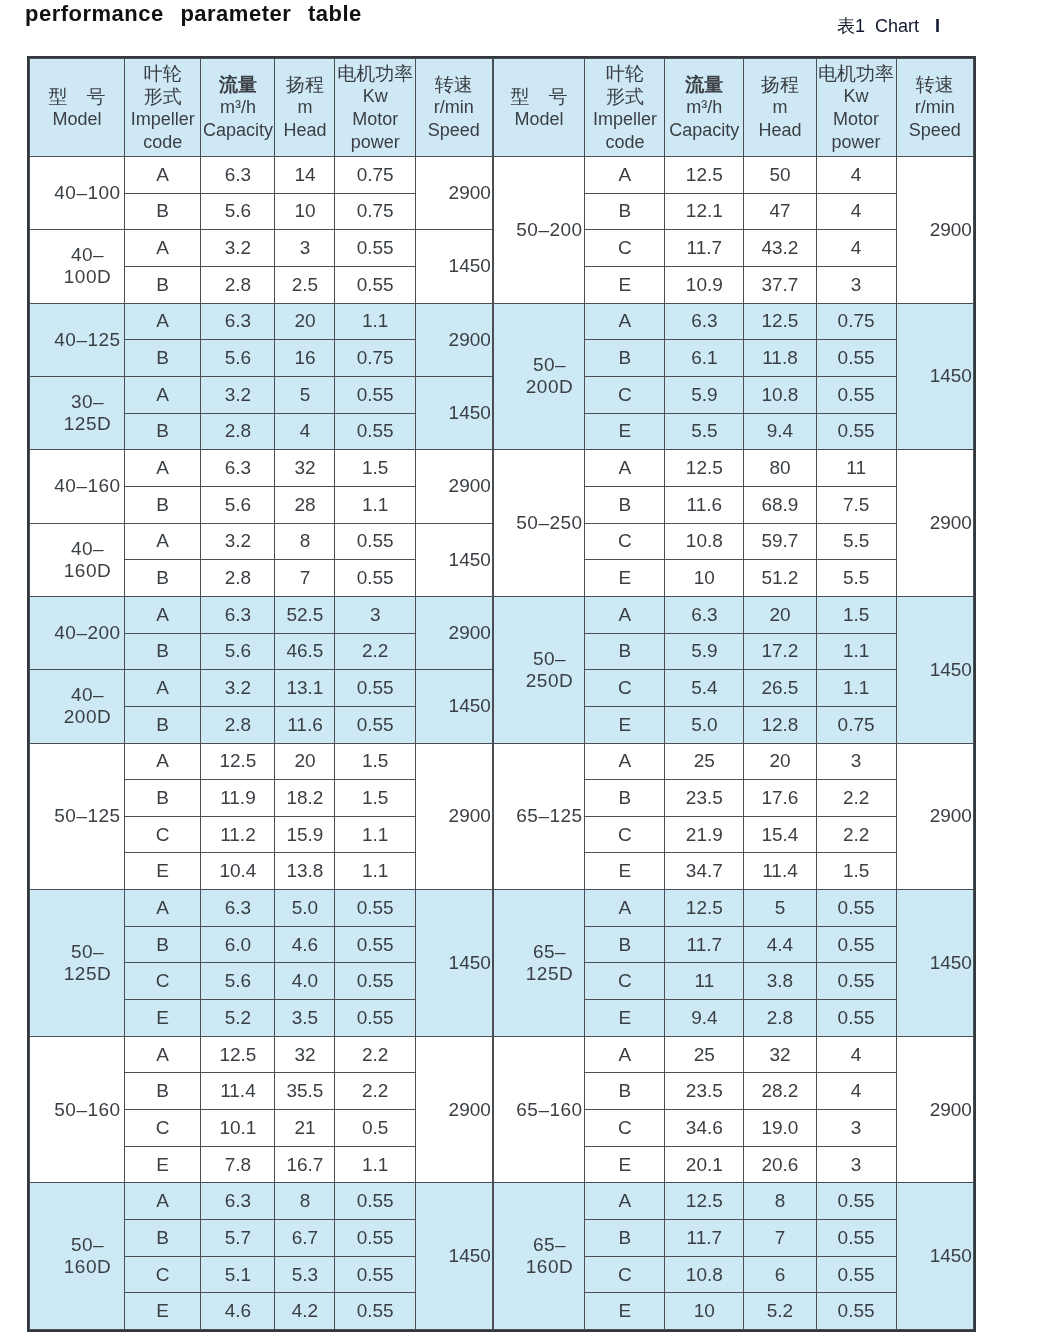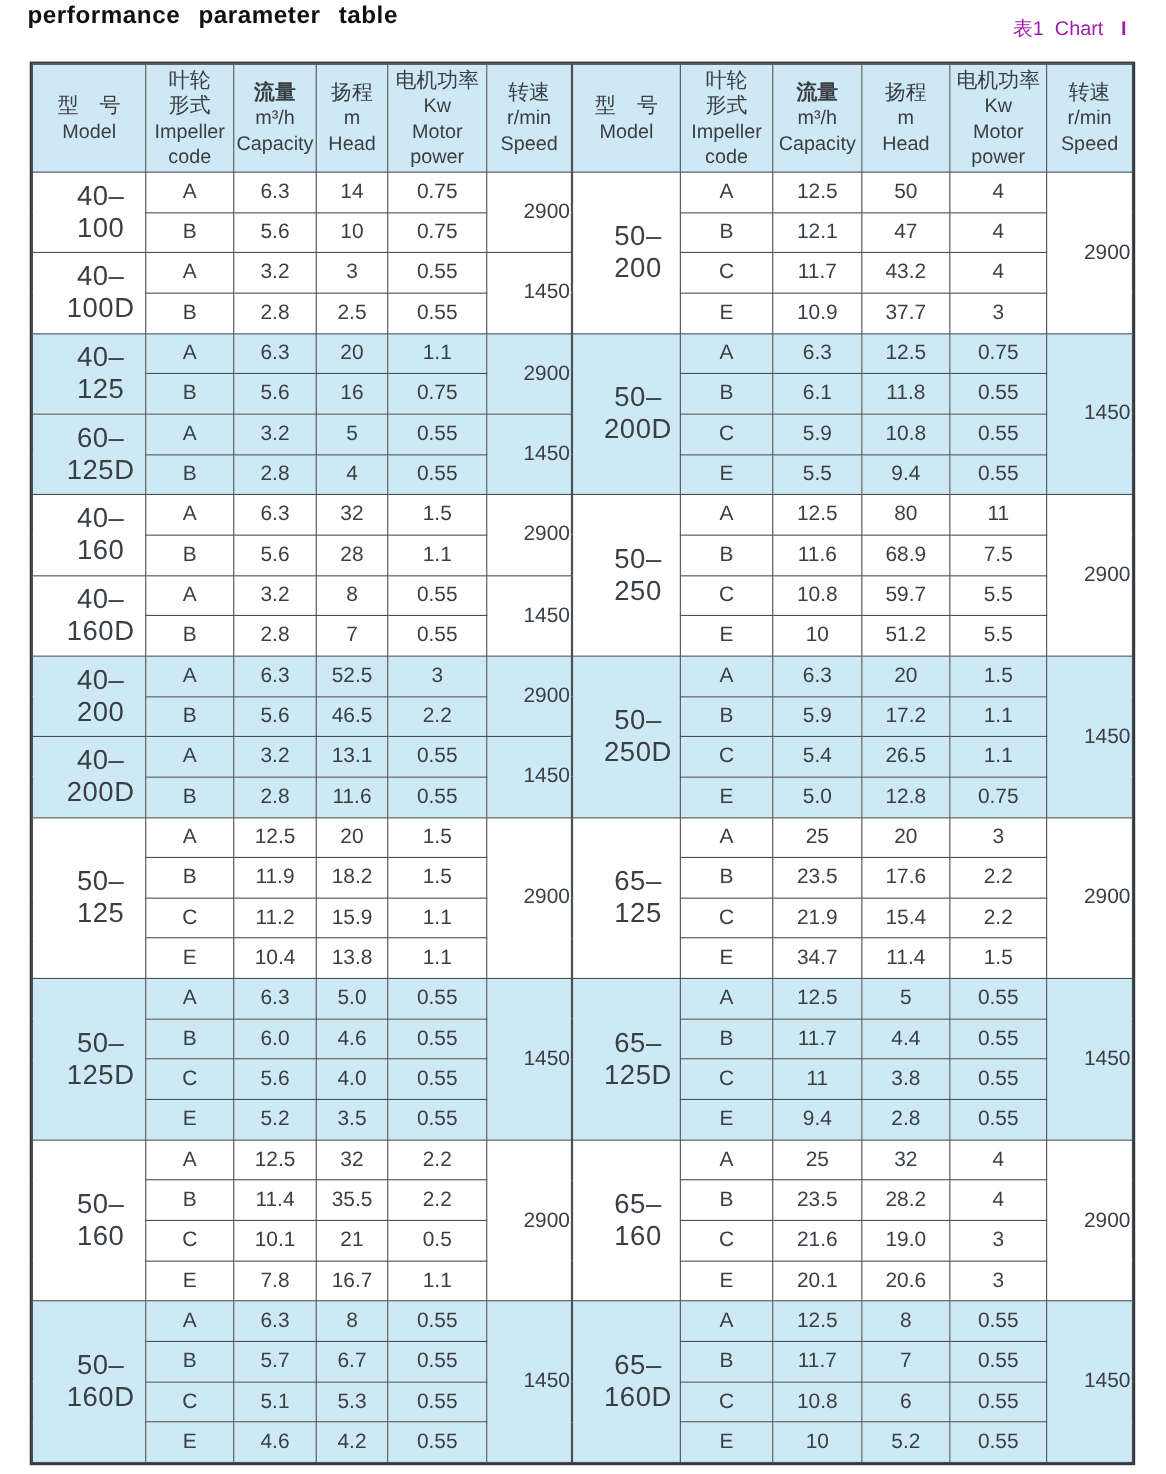--- a/index.html
+++ b/index.html
@@ -1,32 +1,32 @@
 <!DOCTYPE html>
 <html><head>
 <meta charset="utf-8">
 <style>
   * { margin:0; padding:0; box-sizing:border-box; }
   html,body { background:#ffffff; }
   .page {
     position:relative;
-    width:1060px; height:1340px;
+    width:976px; height:1340px;
     background:#ffffff;
     font-family:"Liberation Sans","DejaVu Sans",sans-serif;
     color:#3a3f44;
     overflow:hidden;
   }
   .page-title {
     position:absolute; left:25px; top:1px;
     font-size:22px; font-weight:bold; color:#111;
     word-spacing:10px; letter-spacing:0.5px;
   }
   .table-caption {
     position:absolute; right:36px; top:14px;
-    font-size:18px; color:#a21caf;
+    font-size:18px; color:#0f172a;
   }
   .table-caption .roman { margin-left:16px; font-weight:bold; }
   .table-caption .zh { margin-right:10px; }
   .tables-wrap {
     position:absolute; left:27px; top:56px;
     display:flex;
     border:2px solid #33383c;
   }
   table { border-collapse:collapse; table-layout:fixed; }
   td, th {
@@ -38,21 +38,21 @@
     overflow:hidden;
   }
   thead tr { height:98px; }
   tbody tr { height:36.66px; }
   thead th { background:#cfe8f5; }
   tbody tr.shaded td { background:#cde9f6; }
   tbody tr:not(.shaded) td { background:#ffffff; }
   .hdr-line { line-height:23px; font-size:18px; }
   .hdr-zh { font-size:19px; }
   .hdr-bold { font-weight:bold; }
-  .model-cell { font-size:25px; letter-spacing:0.5px;padding-left:21px; }
+  .model-cell { font-size:19px; letter-spacing:0.5px;padding-left:21px; }
   .speed-cell { font-size:19px;padding-left:32px; }
 </style>
 </head>
 <body>
 
 <div class="page">
 
   <div class="page-title">performance  parameter  table</div>
 
   <div class="table-caption">
@@ -142,21 +142,21 @@
             <td>1.1</td>
             <td rowspan="2" class="speed-cell">2900</td>
           </tr>
           <tr class="shaded">
             <td>B</td>
             <td>5.6</td>
             <td>16</td>
             <td>0.75</td>
           </tr>
           <tr class="shaded">
-            <td rowspan="2" class="model-cell">60–125D</td>
+            <td rowspan="2" class="model-cell">30–125D</td>
             <td>A</td>
             <td>3.2</td>
             <td>5</td>
             <td>0.55</td>
             <td rowspan="2" class="speed-cell">1450</td>
           </tr>
           <tr class="shaded">
             <td>B</td>
             <td>2.8</td>
             <td>4</td>
@@ -535,21 +535,21 @@
             <td rowspan="4" class="speed-cell">2900</td>
           </tr>
           <tr>
             <td>B</td>
             <td>23.5</td>
             <td>28.2</td>
             <td>4</td>
           </tr>
           <tr>
             <td>C</td>
-            <td>21.6</td>
+            <td>34.6</td>
             <td>19.0</td>
             <td>3</td>
           </tr>
           <tr>
             <td>E</td>
             <td>20.1</td>
             <td>20.6</td>
             <td>3</td>
           </tr>
           <tr class="shaded">

